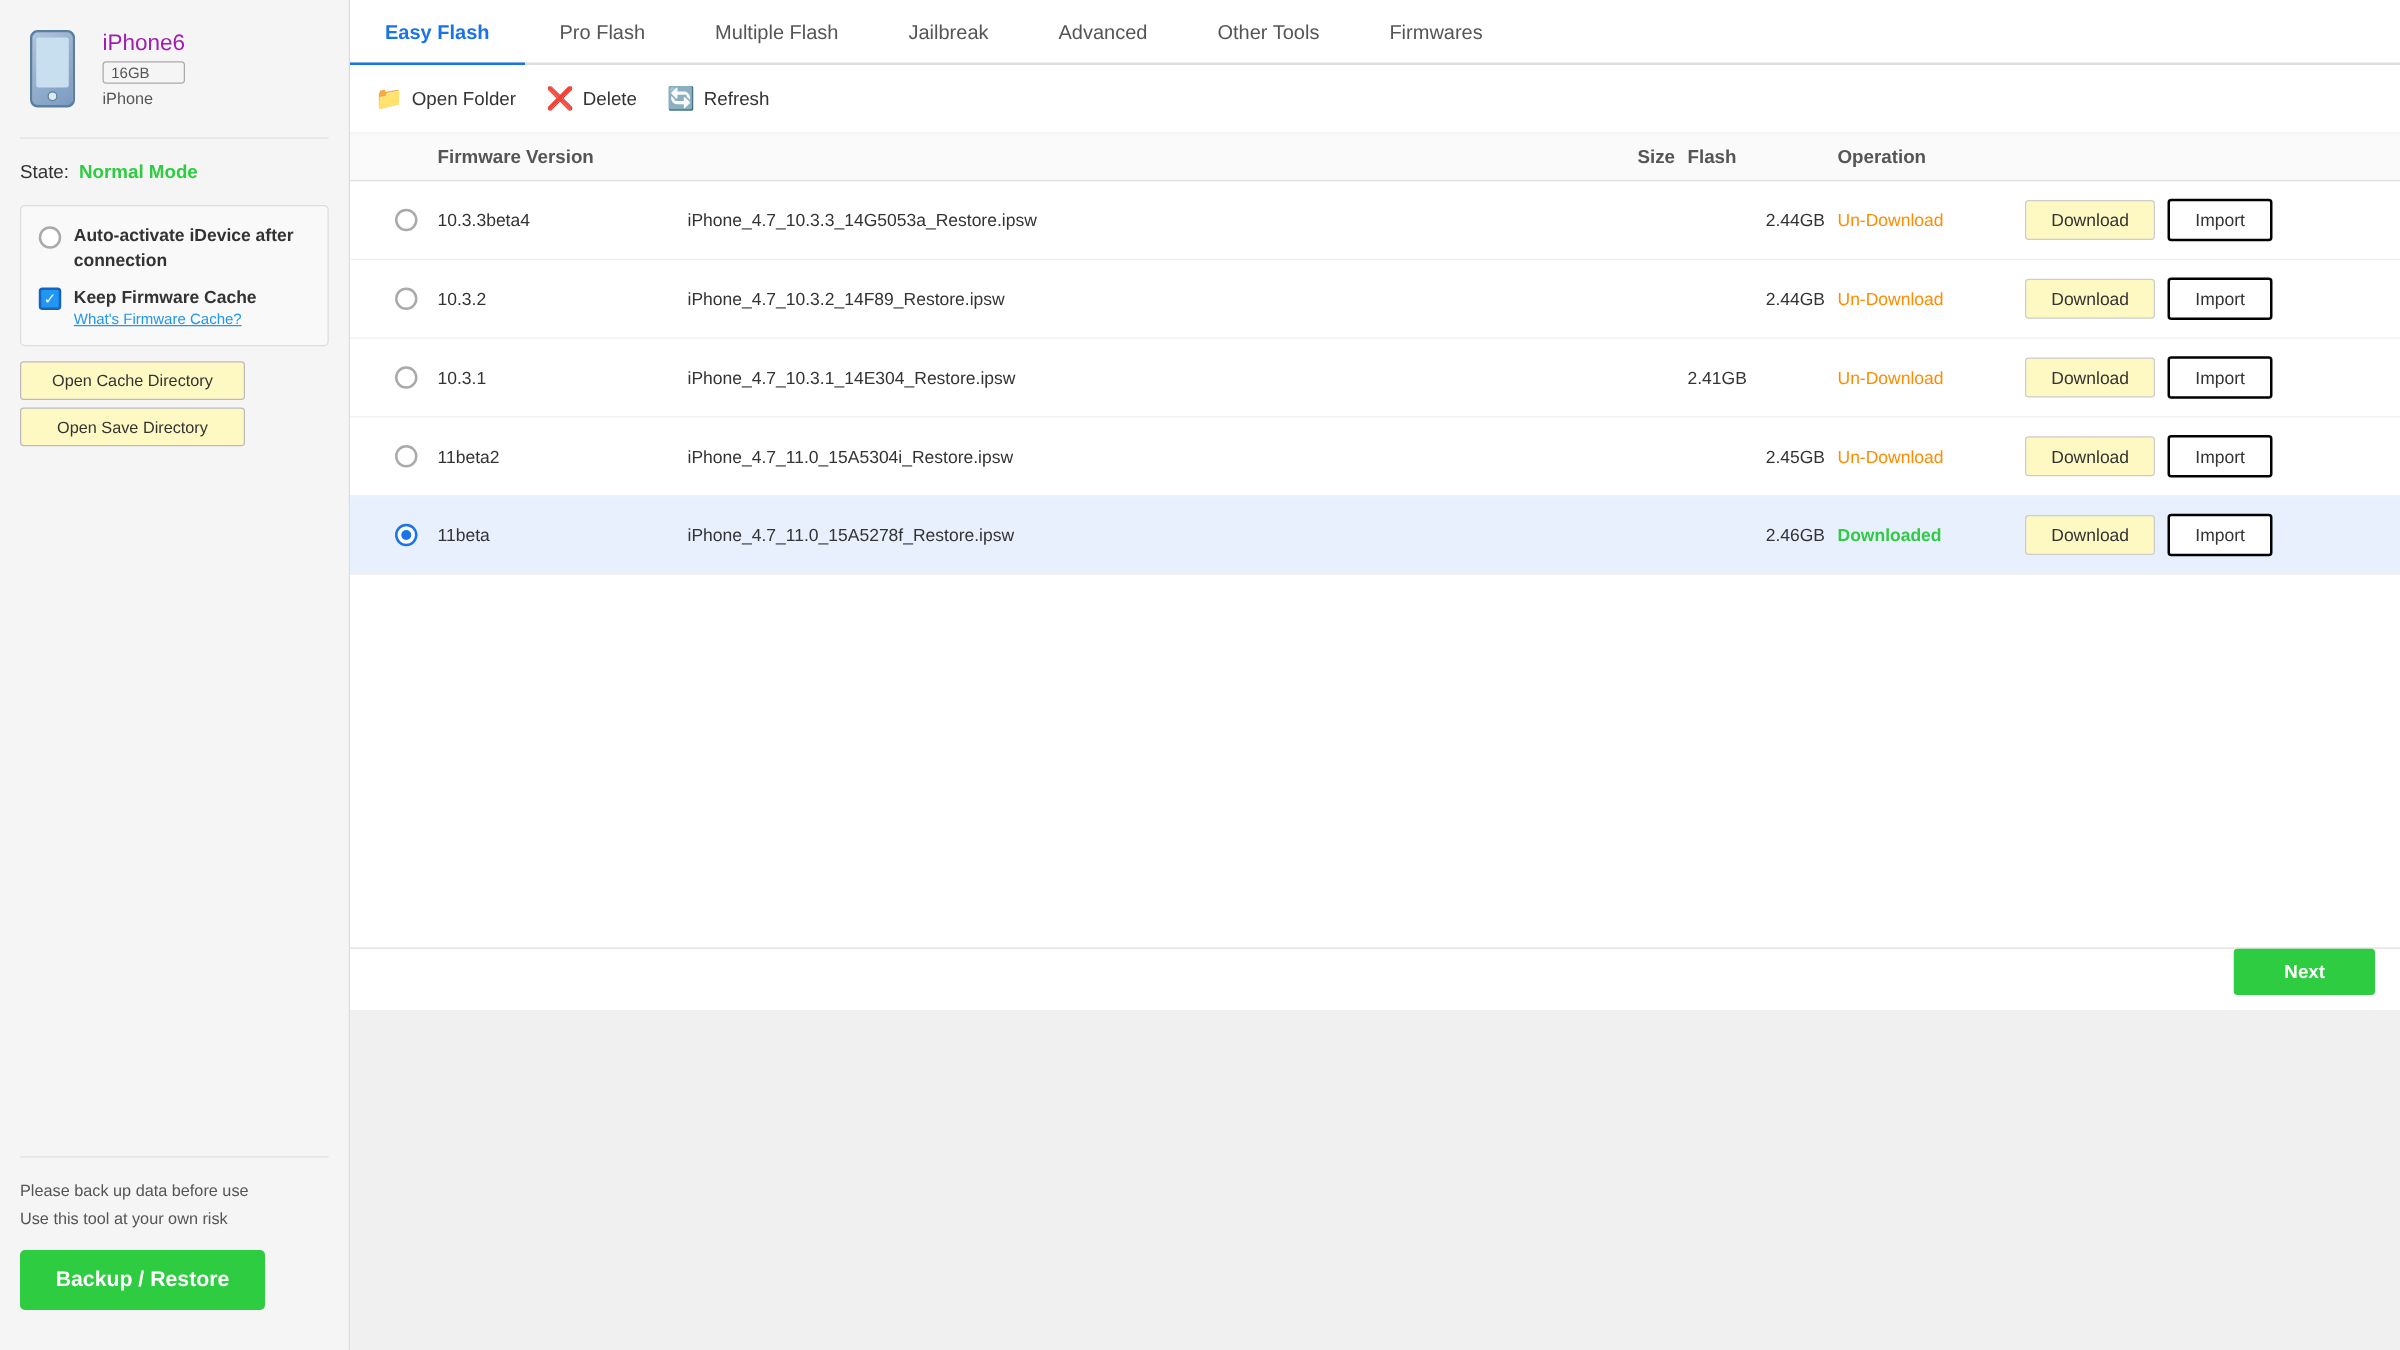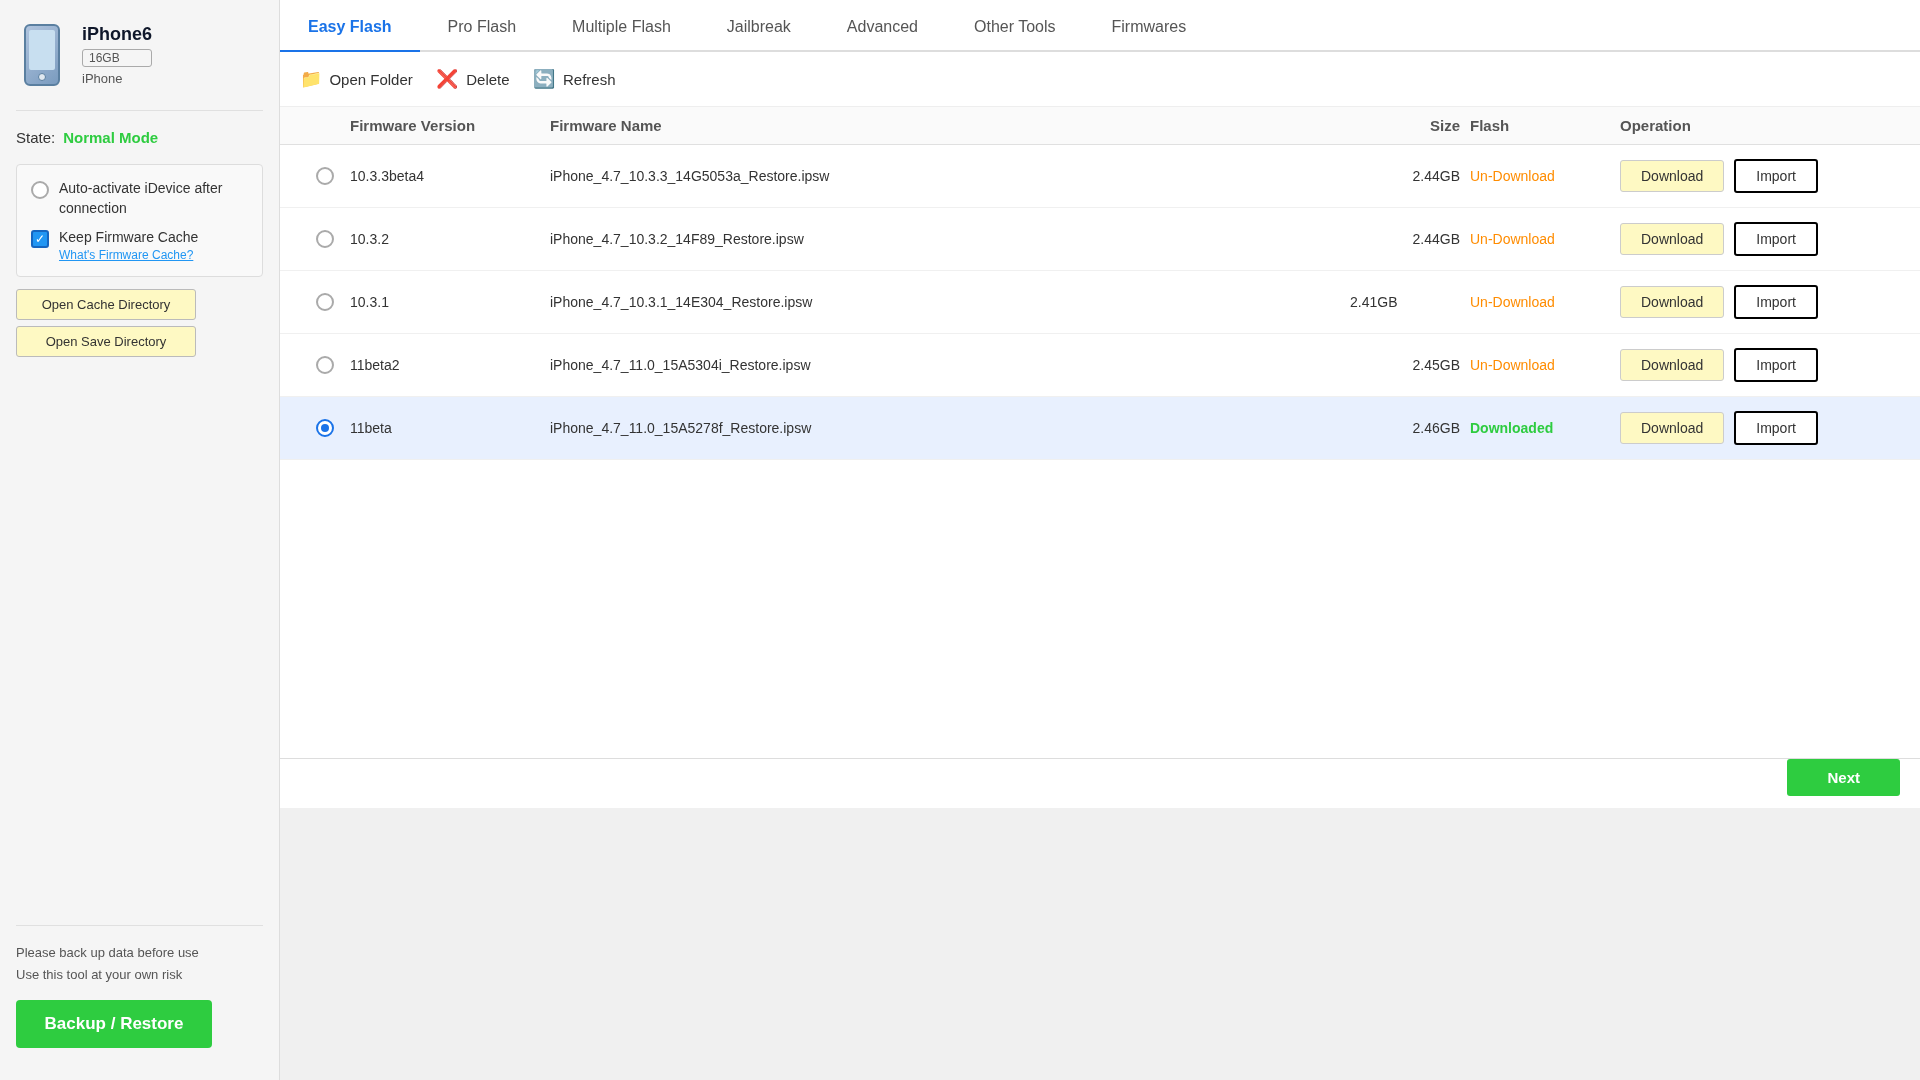--- a/index.html
+++ b/index.html
@@ -57,21 +57,21 @@
 
     .iphone-button {
       width: 8px;
       height: 8px;
       border-radius: 50%;
       border: 1.5px solid #5a7fa0;
       background: #e0e8f0;
     }
 
     .device-info { display: flex; flex-direction: column; gap: 4px; }
-    .device-name { font-size: 18px; font-weight: 700; color: #0f172a; }
+    .device-name { font-size: 18px; font-weight: 400; color: #a21caf; }
 
     .device-storage {
       display: inline-block;
       border: 1px solid #aaa;
       border-radius: 3px;
       font-size: 12px;
       color: #555;
       padding: 1px 6px;
     }
 
@@ -127,21 +127,21 @@
       border-radius: 50%;
       background: #fff;
       margin-top: 2px;
       flex-shrink: 0;
       display: flex;
       align-items: center;
       justify-content: center;
       cursor: pointer;
     }
 
-    .option-label { font-size: 14px; color: #333; line-height: 1.4; }
+    .option-label { font-size: 14px; color: #333; line-height: 1.4; font-weight: bold; }
     .option-link { font-size: 12px; color: #2196F3; text-decoration: underline; cursor: pointer; }
 
     .btn-directory {
       display: block;
       width: 180px;
       padding: 7px 12px;
       background: #fef9c3;
       border: 1px solid #bbb;
       border-radius: 3px;
       font-size: 13px;
@@ -419,21 +419,20 @@
     </button>
     <button class="toolbar-btn">
       <span class="icon-refresh">🔄</span>
       <span>Refresh</span>
     </button>
   </div>
 
   <div class="table-header">
     <div></div>
     <div>Firmware Version</div>
-    <div>Firmware Name</div>
     <div style="text-align:right;padding-right:10px;">Size</div>
     <div>Flash</div>
     <div>Operation</div>
   </div>
 
   <div class="firmware-table">
 
     <div class="table-row">
       <div class="radio-cell">
         <div class="row-radio"></div>

